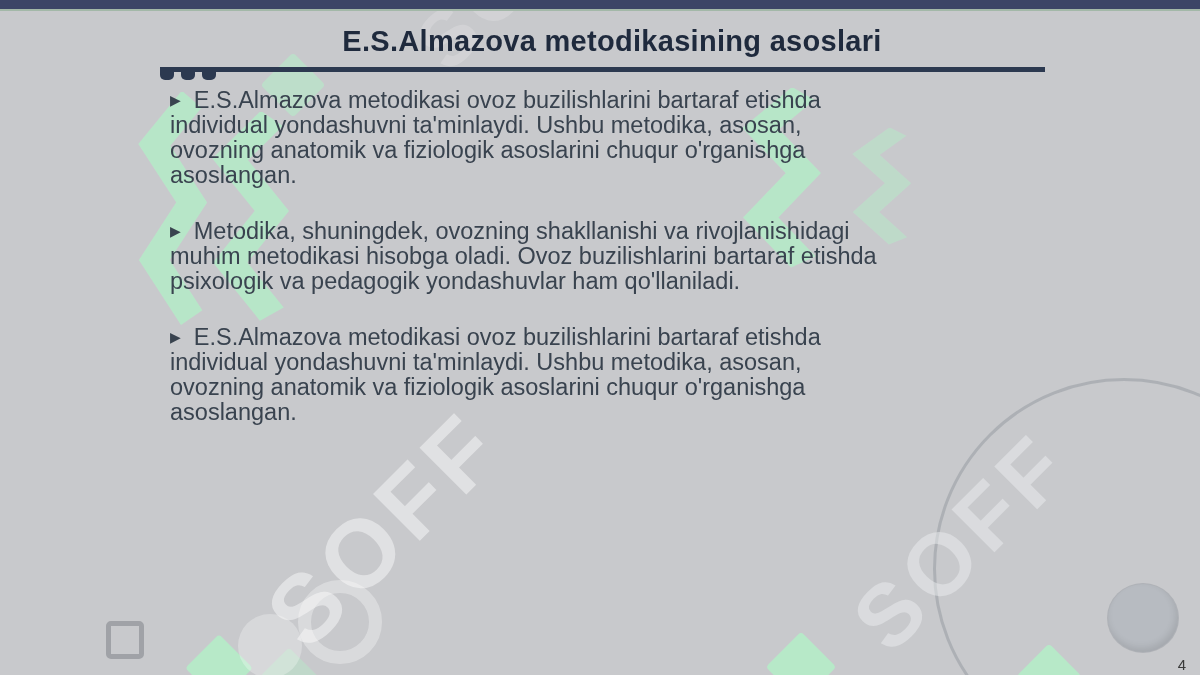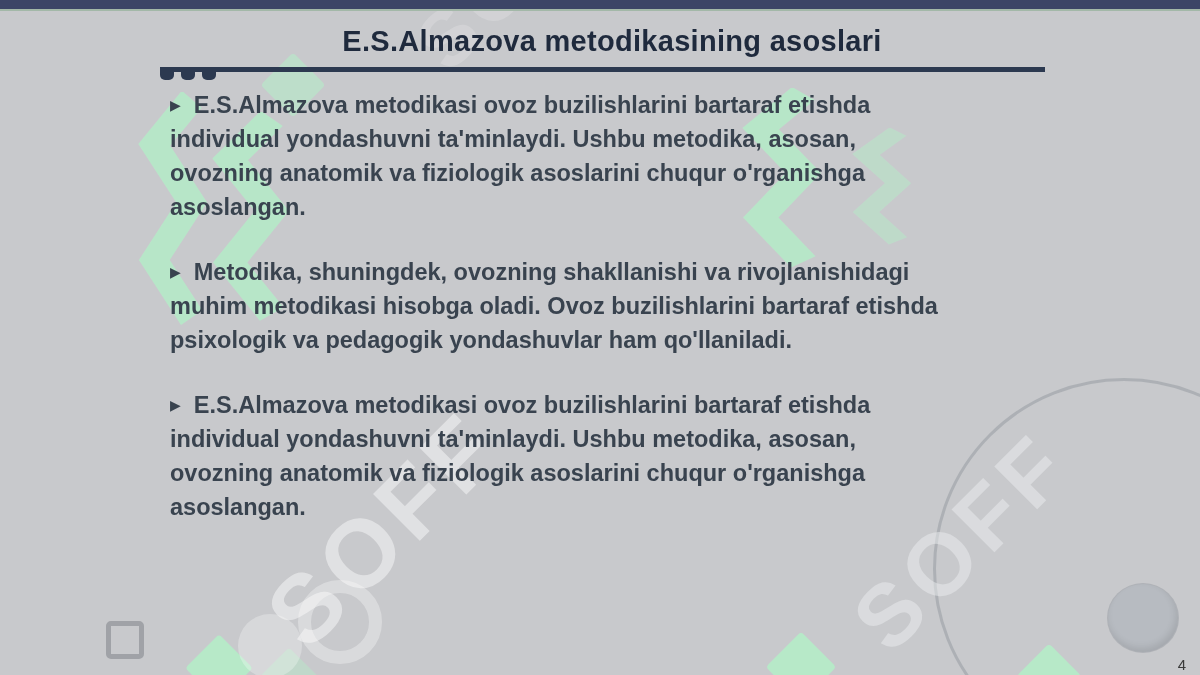--- a/index.html
+++ b/index.html
@@ -64,23 +64,22 @@
     background:var(--accent-rule,#2c3950);
   }
   .rule-nub{
     position:absolute;top:5px;width:14px;height:8px;
     background:var(--accent-rule,#2c3950);
     border-radius:0 0 5px 5px;
   }
   .nub-1{left:0;}.nub-2{left:21px;}.nub-3{left:42px;}
   .body-text{
     margin:16px 0 0 170px;width:860px;
-    font-size:23.5px;line-height:34px;
+    font-size:23.5px;line-height:25px;
     color:var(--body-text,#39434f);
-    font-weight:bold;
   }
   .bullet-para{margin:0 0 31px 0;}
   .bullet-marker{font-size:14px;margin-right:13px;vertical-align:3px;}
   .bullet-text{white-space:pre-line;}
   .page-number{
     position:absolute;right:14px;bottom:2px;z-index:5;
     font-size:15px;color:#3a3a3a;
   }
 </style>
 </head>

